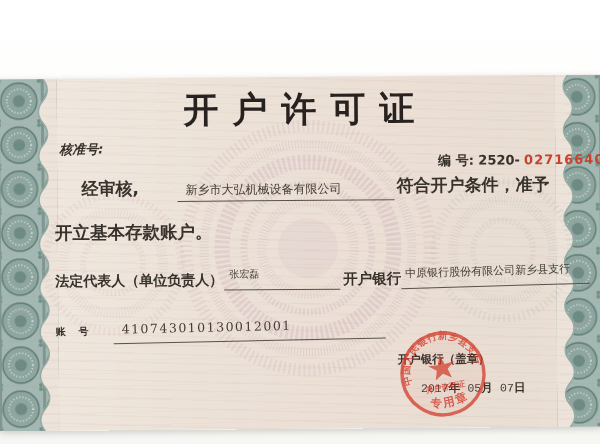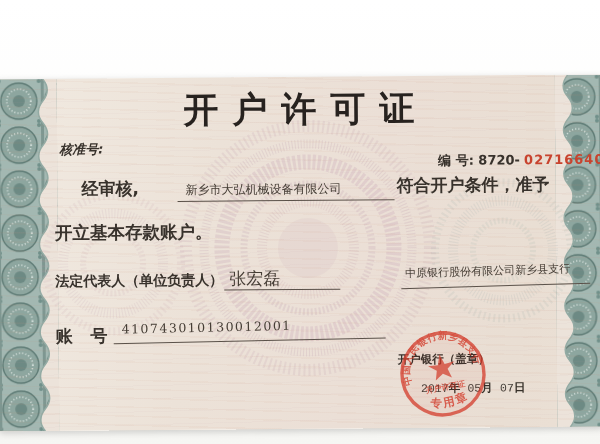--- a/index.html
+++ b/index.html
@@ -37,24 +37,24 @@
   }
   .approval-label{left:62px;top:62px;font-size:13px;font-style:italic;}
   .approval-value{left:131px;top:58px;font-size:12.5px;letter-spacing:1px;}
   .serial{left:416px;top:61px;font-size:13px;}
   .serial .red{font-weight:700;letter-spacing:1px;}
   .reviewed{left:84px;top:99px;font-size:17px;text-align:right;}
   .company{left:188px;top:104px;font-size:12px;}
   .condition{left:399px;top:98px;font-size:17px;}
   .accounttype{left:57px;top:142px;font-size:17.5px;}
   .legalrep-label{left:57px;top:194px;font-size:14px;}
-  .legalrep-name{left:231px;top:190px;font-size:17px;}
+  .legalrep-name{left:231px;top:190px;font-size:10px;}
   .bank-label{left:345px;top:193px;font-size:14.5px;}
   .bank-name{left:407px;top:188px;font-size:11px;transform:rotate(-1.2deg);}
-  .acct-label{left:57px;top:246px;font-size:17px;letter-spacing:2px;}
+  .acct-label{left:57px;top:246px;font-size:10px;letter-spacing:2px;}
   .acct-value{left:123px;top:242px;font-size:12.5px;letter-spacing:1.5px;transform:rotate(-0.8deg);}
   .issuer{left:399px;top:276px;font-size:11.5px;z-index:2;}
   .dateline{left:400px;top:291px;font-size:11.5px;z-index:2;}
   .dateline .fill{font-family:Liberation Mono, monospace;color:#46403a;}
   .dateline .pl{font-weight:700;}
   .seal{position:absolute;left:397px;top:251px;width:94px;height:94px;z-index:3;}
 </style>
 </head>
 <body>
 
@@ -111,33 +111,34 @@
         <circle cx="75" cy="75" r="30" stroke="rgba(150,170,165,0.13)" stroke-width="6" stroke-dasharray="2 2"></circle>
       </g>
     </svg>
 
     <div class="microtext"></div>
 
     <div class="txt title">开户许可证</div>
 
     <div class="txt lbl approval-label">核准号:</div>
     <div class="txt serial">
-      <span class="lbl">编 号: </span><span class="lbl">8720-</span> <span class="red" style="color:#c8432e">02716640</span>
+      <span class="lbl">编 号: </span><span class="lbl">2520-</span> <span class="red" style="color:#c8432e">02716640</span>
     </div>
 
     <div class="txt lbl reviewed">经审核,</div>
     <div class="txt val company">新乡市大弘机械设备有限公司</div>
     <div class="uline" style="left:180px;top:123px;width:217px;"></div>
     <div class="txt lbl condition">符合开户条件，准予</div>
 
     <div class="txt lbl accounttype">开立基本存款账户。</div>
 
     <div class="txt lbl legalrep-label">法定代表人（单位负责人）</div>
     <div class="txt val legalrep-name">张宏磊</div>
     <div class="uline" style="left:226px;top:212px;width:116px;"></div>
+    <div class="txt lbl bank-label">开户银行</div>
     <div class="txt val bank-name">中原银行股份有限公司新乡县支行</div>
     <div class="uline" style="left:403px;top:210px;width:189px;transform:rotate(-1.2deg);"></div>
 
     <div class="txt lbl acct-label">账  号</div>
     <div class="txt val acct-value">410743010130012001</div>
     <div class="uline" style="left:115px;top:263px;width:272px;transform:rotate(-0.8deg);"></div>
 
     <div class="txt lbl issuer">开户银行（盖章）</div>
     <div class="txt dateline">
       <span class="fill">2017</span><span class="pl">年</span>  <span class="fill">05</span><span class="pl">月</span>  <span class="fill">07</span><span class="pl">日</span>

